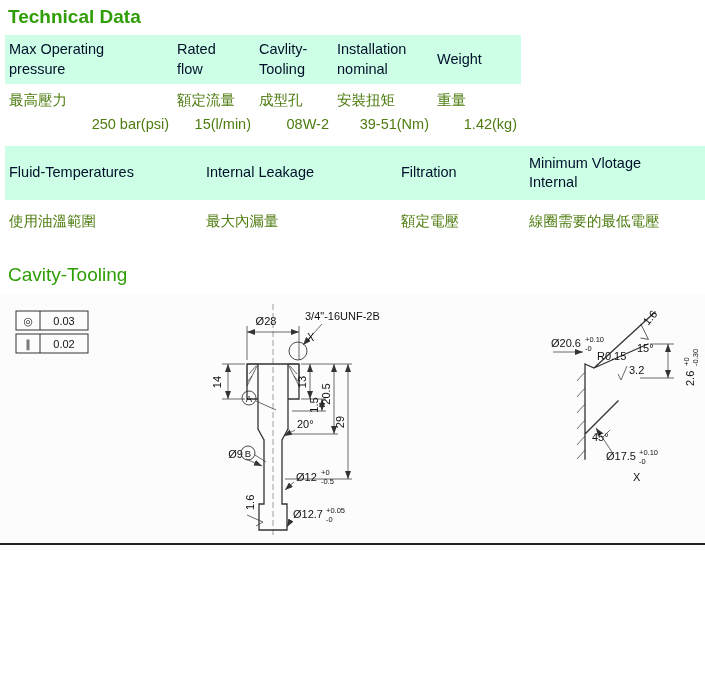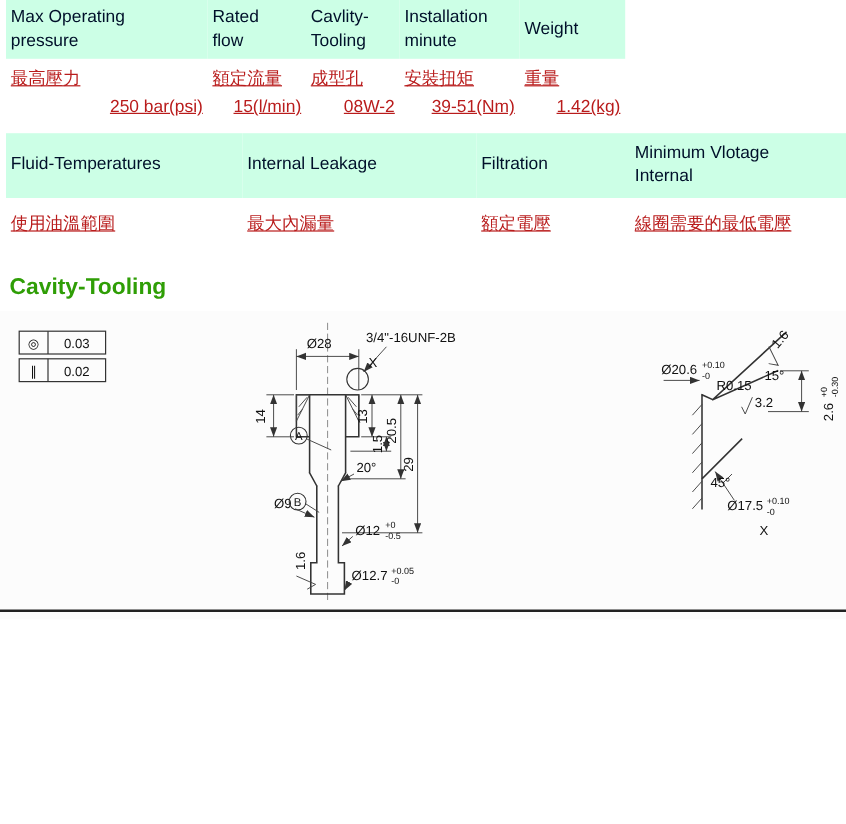--- a/index.html
+++ b/index.html
@@ -1,22 +1,22 @@
 <!DOCTYPE html>
 <html><head>
 <meta charset="utf-8">
 <style>
   html,body{margin:0;padding:0;background:#fff;}
   body{width:705px;height:687px;font-family:"Liberation Sans",sans-serif;color:#000;overflow:hidden;}
   h1.sec{font-size:19px;font-weight:bold;color:#2f9e06;margin:6px 0 7px 8px;}
-  h2.sec{font-size:19px;font-weight:bold;color:#2f9e06;margin:30px 0 8px 8px;}
+  h2.sec{font-size:19px;font-weight:normal;color:#2f9e06;margin:30px 0 8px 8px;}
   table.spec{border-collapse:collapse;margin-left:5px;table-layout:fixed;}
   table.spec th{background:#ccffe6;text-align:left;font-weight:normal;vertical-align:middle;
     white-space:pre-line;padding:5px 4px;font-size:14.5px;color:#00102a;line-height:1.35;}
-  table.spec td{font-size:14.5px;color:#b91c1c;vertical-align:top;white-space:pre-line;padding:3px 4px;text-decoration:underline;}
+  table.spec td{font-size:14.5px;color:#4d7c0f;vertical-align:top;white-space:pre-line;padding:3px 4px;}
   .spec1 .row-cn td{padding-top:7px;}
   .spec1 .row-val td{padding-bottom:8px;text-align:right;}
   .spec2{margin-top:6px;}
   .spec2 th{height:44px;}
   .spec2 .row-cn td{padding-top:12px;}
   .spec2 .row-val td{padding-top:16px;line-height:1.55;}
   .spec2 .row-extra td{padding-top:16px;padding-bottom:24px;line-height:1.85;}
   .drawing{margin-top:6px;background:#fcfcfc;}
   svg text{font-family:"Liberation Sans",sans-serif;font-size:11px;fill:#111;}
   svg .tol{font-size:7.5px;}
@@ -26,39 +26,40 @@
   svg .thin2{stroke:#333;stroke-width:0.9;fill:none;}
   svg .cl{stroke:#888;stroke-width:0.8;stroke-dasharray:6 3;fill:none;}
   svg .frame{stroke:#333;stroke-width:1;fill:none;}
   svg .baseline{stroke:#222;stroke-width:2;}
 </style>
 </head>
 <body>
 
 <div>
 
+  <h1 class="sec">Technical Data</h1>
 
   <table class="spec spec1">
     <colgroup>
       <col style="width:168px">
         <col style="width:82px">
         <col style="width:78px">
         <col style="width:100px">
         <col style="width:88px">
     </colgroup>
     <thead>
       <tr>
         <th>Max Operating
 pressure</th>
         <th>Rated
 flow</th>
         <th>Cavlity-
 Tooling</th>
         <th>Installation
-minute</th>
+nominal</th>
         <th>Weight</th>
       </tr>
     </thead>
     <tbody>
       <tr class="row-cn">
         <td>最高壓力</td>
         <td>額定流量</td>
         <td>成型孔</td>
         <td>安裝扭矩</td>
         <td>重量</td>

